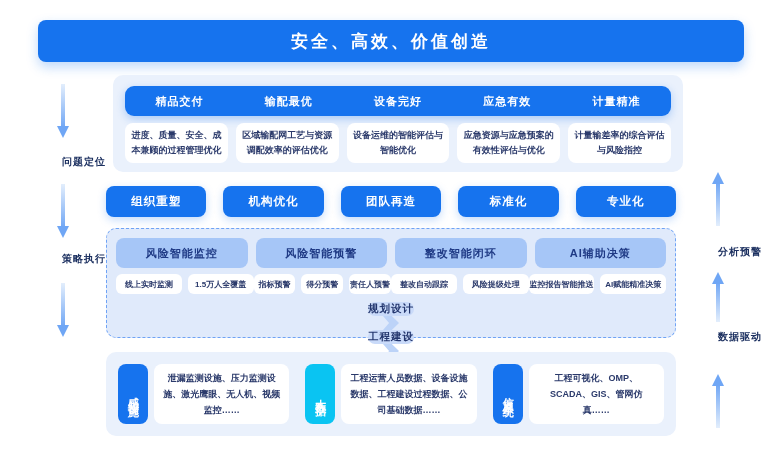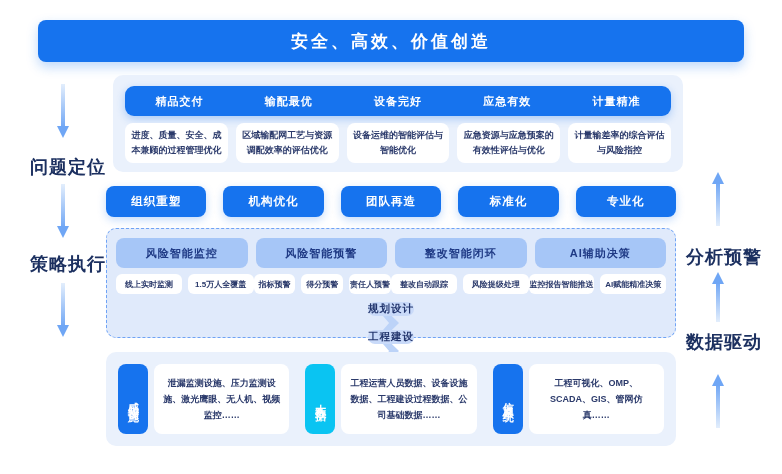--- a/index.html
+++ b/index.html
@@ -72,41 +72,41 @@
     flex:1;height:28px;background:#C9DAF9;border-radius:7px;
     display:flex;align-items:center;justify-content:center;
     color:#23366E;font-size:10.5px;font-weight:bold;letter-spacing:1px;
   }
   .flow-arrow{
     width:16px;height:14px;margin:0 5px;background:#BCD3F8;flex:0 0 auto;
     clip-path:polygon(0 0,55% 0,100% 50%,55% 100%,0 100%,38% 50%);
   }
   
   .sec-data{
-    position:absolute;left:106px;top:352px;width:570px;height:94px;
+    position:absolute;left:106px;top:352px;width:570px;height:84px;
     background:#EAF1FC;border-radius:10px;box-sizing:border-box;
     padding:12px 12px;display:flex;gap:16px;
   }
   .data-group{flex:1;display:flex;gap:6px;}
   .data-label{
     width:30px;border-radius:8px;background:#1673EE;flex:0 0 auto;
     display:flex;align-items:center;justify-content:center;
     writing-mode:vertical-rl;text-orientation:upright;
     color:#fff;font-size:11px;font-weight:bold;letter-spacing:3px;
   }
   .data-label.cyan{background:#0AC4F2;}
   .data-card{
     flex:1;background:#fff;border-radius:8px;
     display:flex;align-items:center;justify-content:center;text-align:center;
     font-size:9px;line-height:1.8;color:#2B3A6B;font-weight:bold;padding:4px 8px;box-sizing:border-box;
   }
   
   .rail-label{
     position:absolute;width:76px;text-align:right;
-    font-size:18px;font-weight:bold;color:#1C3060;letter-spacing:1px;
+    font-size:10px;font-weight:bold;color:#1C3060;letter-spacing:1px;
   }
   .rail-arrow{position:absolute;width:12px;}
 </style>
 </head>
 <body>
 
 <svg width="0" height="0" style="position:absolute" aria-hidden="true">
   <defs>
     <linearGradient id="grad-down" x1="0" y1="0" x2="0" y2="1">
       <stop offset="0" stop-color="#E3EEFC"></stop>

